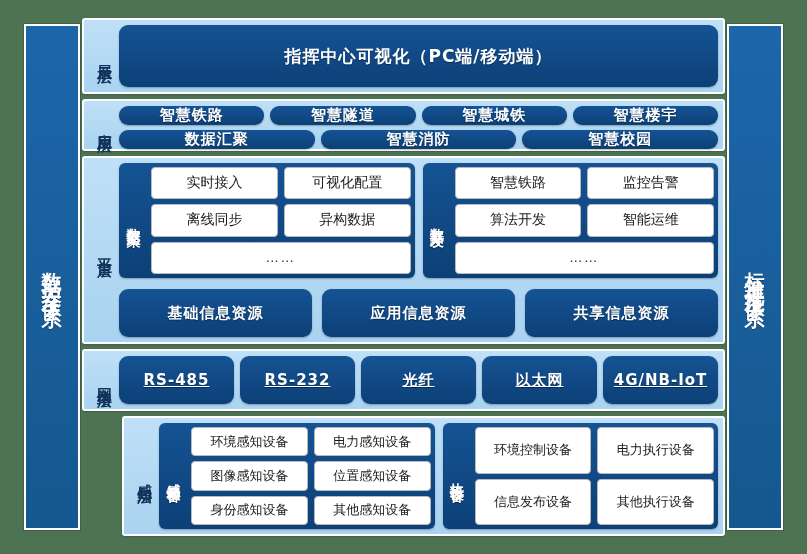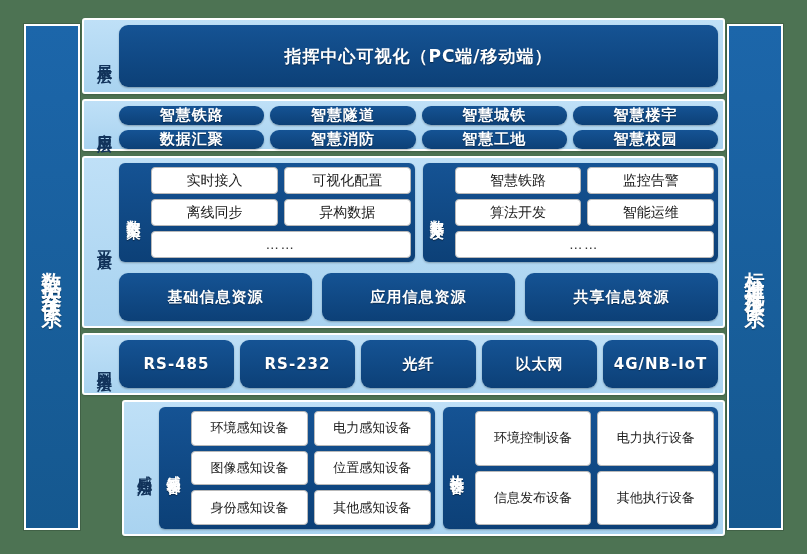--- a/index.html
+++ b/index.html
@@ -104,24 +104,24 @@
     box-sizing:border-box;
   }
   .wbox.full{flex:1 1 100%;}
   .dots{letter-spacing:2px;font-size:13px;color:#333;}
   .plat-res{display:flex;gap:10px;height:48px;margin-top:6px;}
   .plat-res .chip{flex:1;font-size:15px;}
 
   
   .band-net{height:62px;}
   .net-row{display:flex;gap:6px;flex:1;}
-  .net-row .chip{flex:1;font-size:15px;}
-
-  
-  .band-sense{height:136px;margin-left:40px;}
+  .net-row .chip{flex:1;font-size:15px;text-decoration:underline;}
+
+  
+  .band-sense{height:120px;margin-left:40px;}
   .sense-row{display:flex;gap:8px;flex:1;}
   .sense-row .group{flex:1;}
   .sense-row .wbox{font-size:13px;}
 </style>
 </head>
 <body>
 
 <div class="canvas">
 
   <div class="pillar left">
@@ -146,21 +146,20 @@
       <div class="band-body">
         <div class="app-row">
           <div class="chip">智慧铁路</div>
           <div class="chip">智慧隧道</div>
           <div class="chip">智慧城铁</div>
           <div class="chip">智慧楼宇</div>
         </div>
         <div class="app-row">
           <div class="chip">数据汇聚</div>
           <div class="chip">智慧消防</div>
-          <div class="chip">智慧工地</div>
           <div class="chip">智慧校园</div>
         </div>
       </div>
     </div>
 
     <div class="band band-platform">
       <div class="band-label">平台层</div>
       <div class="band-body">
 
         <div class="plat-top">

